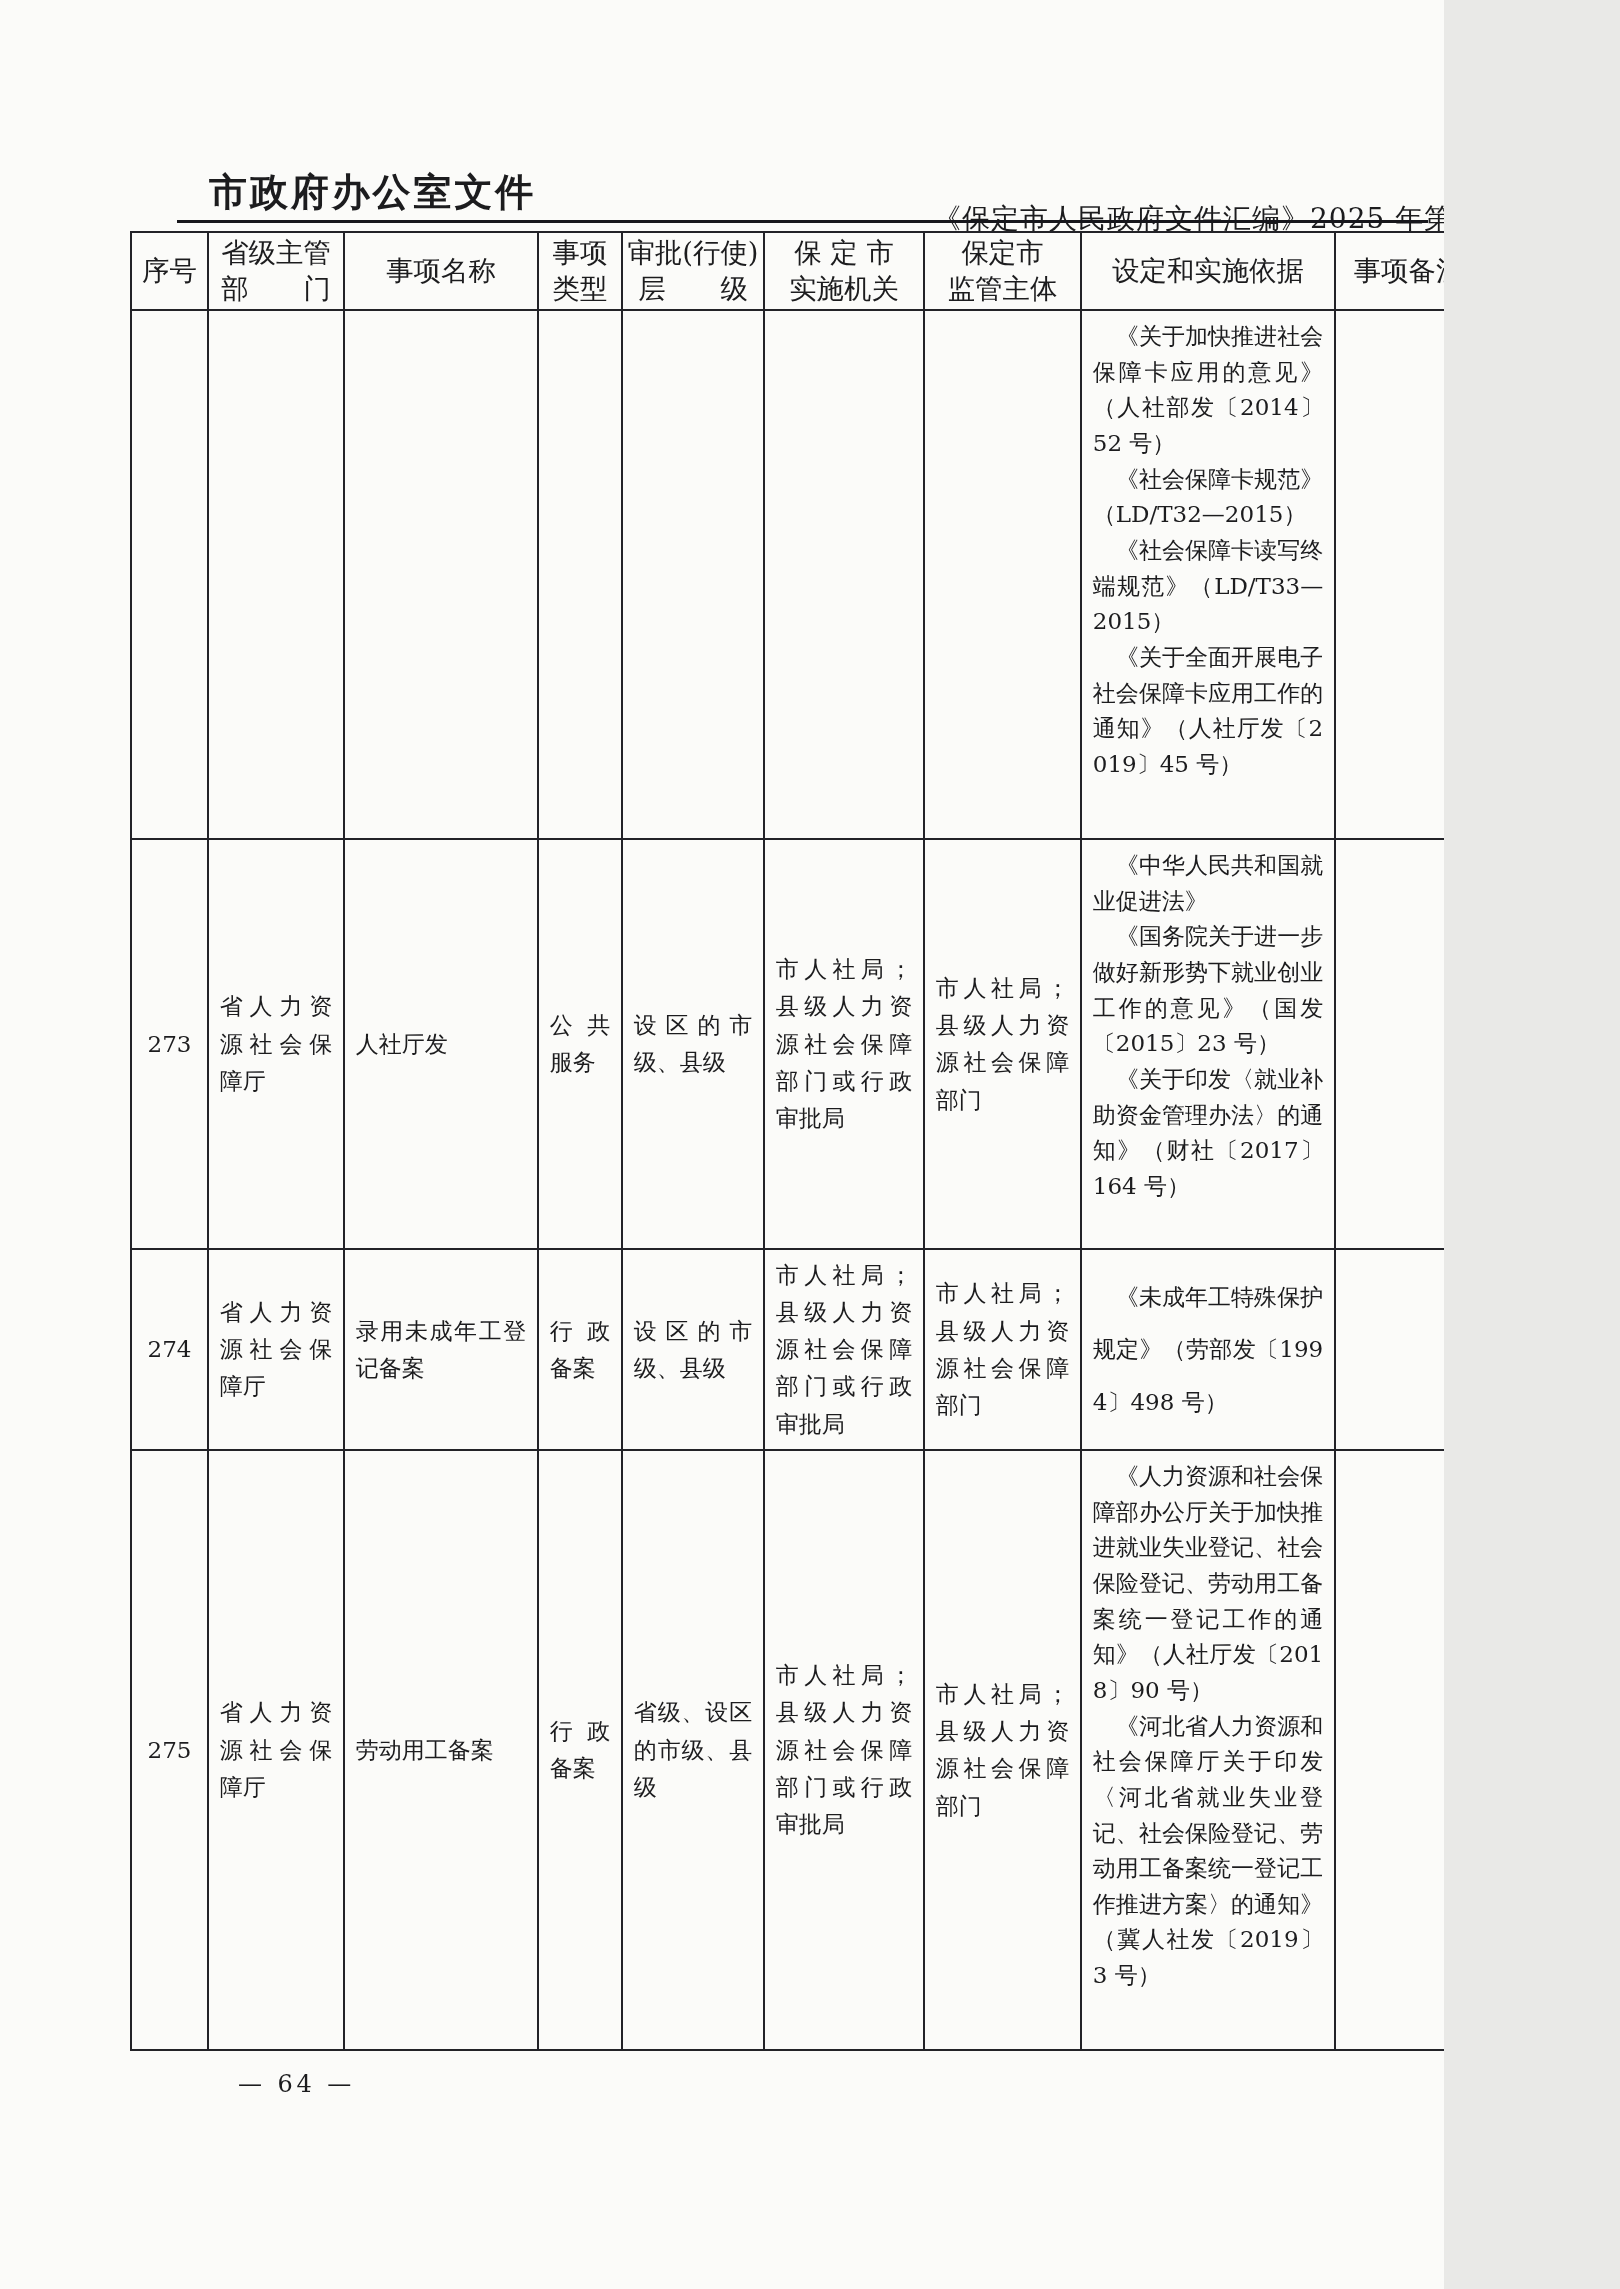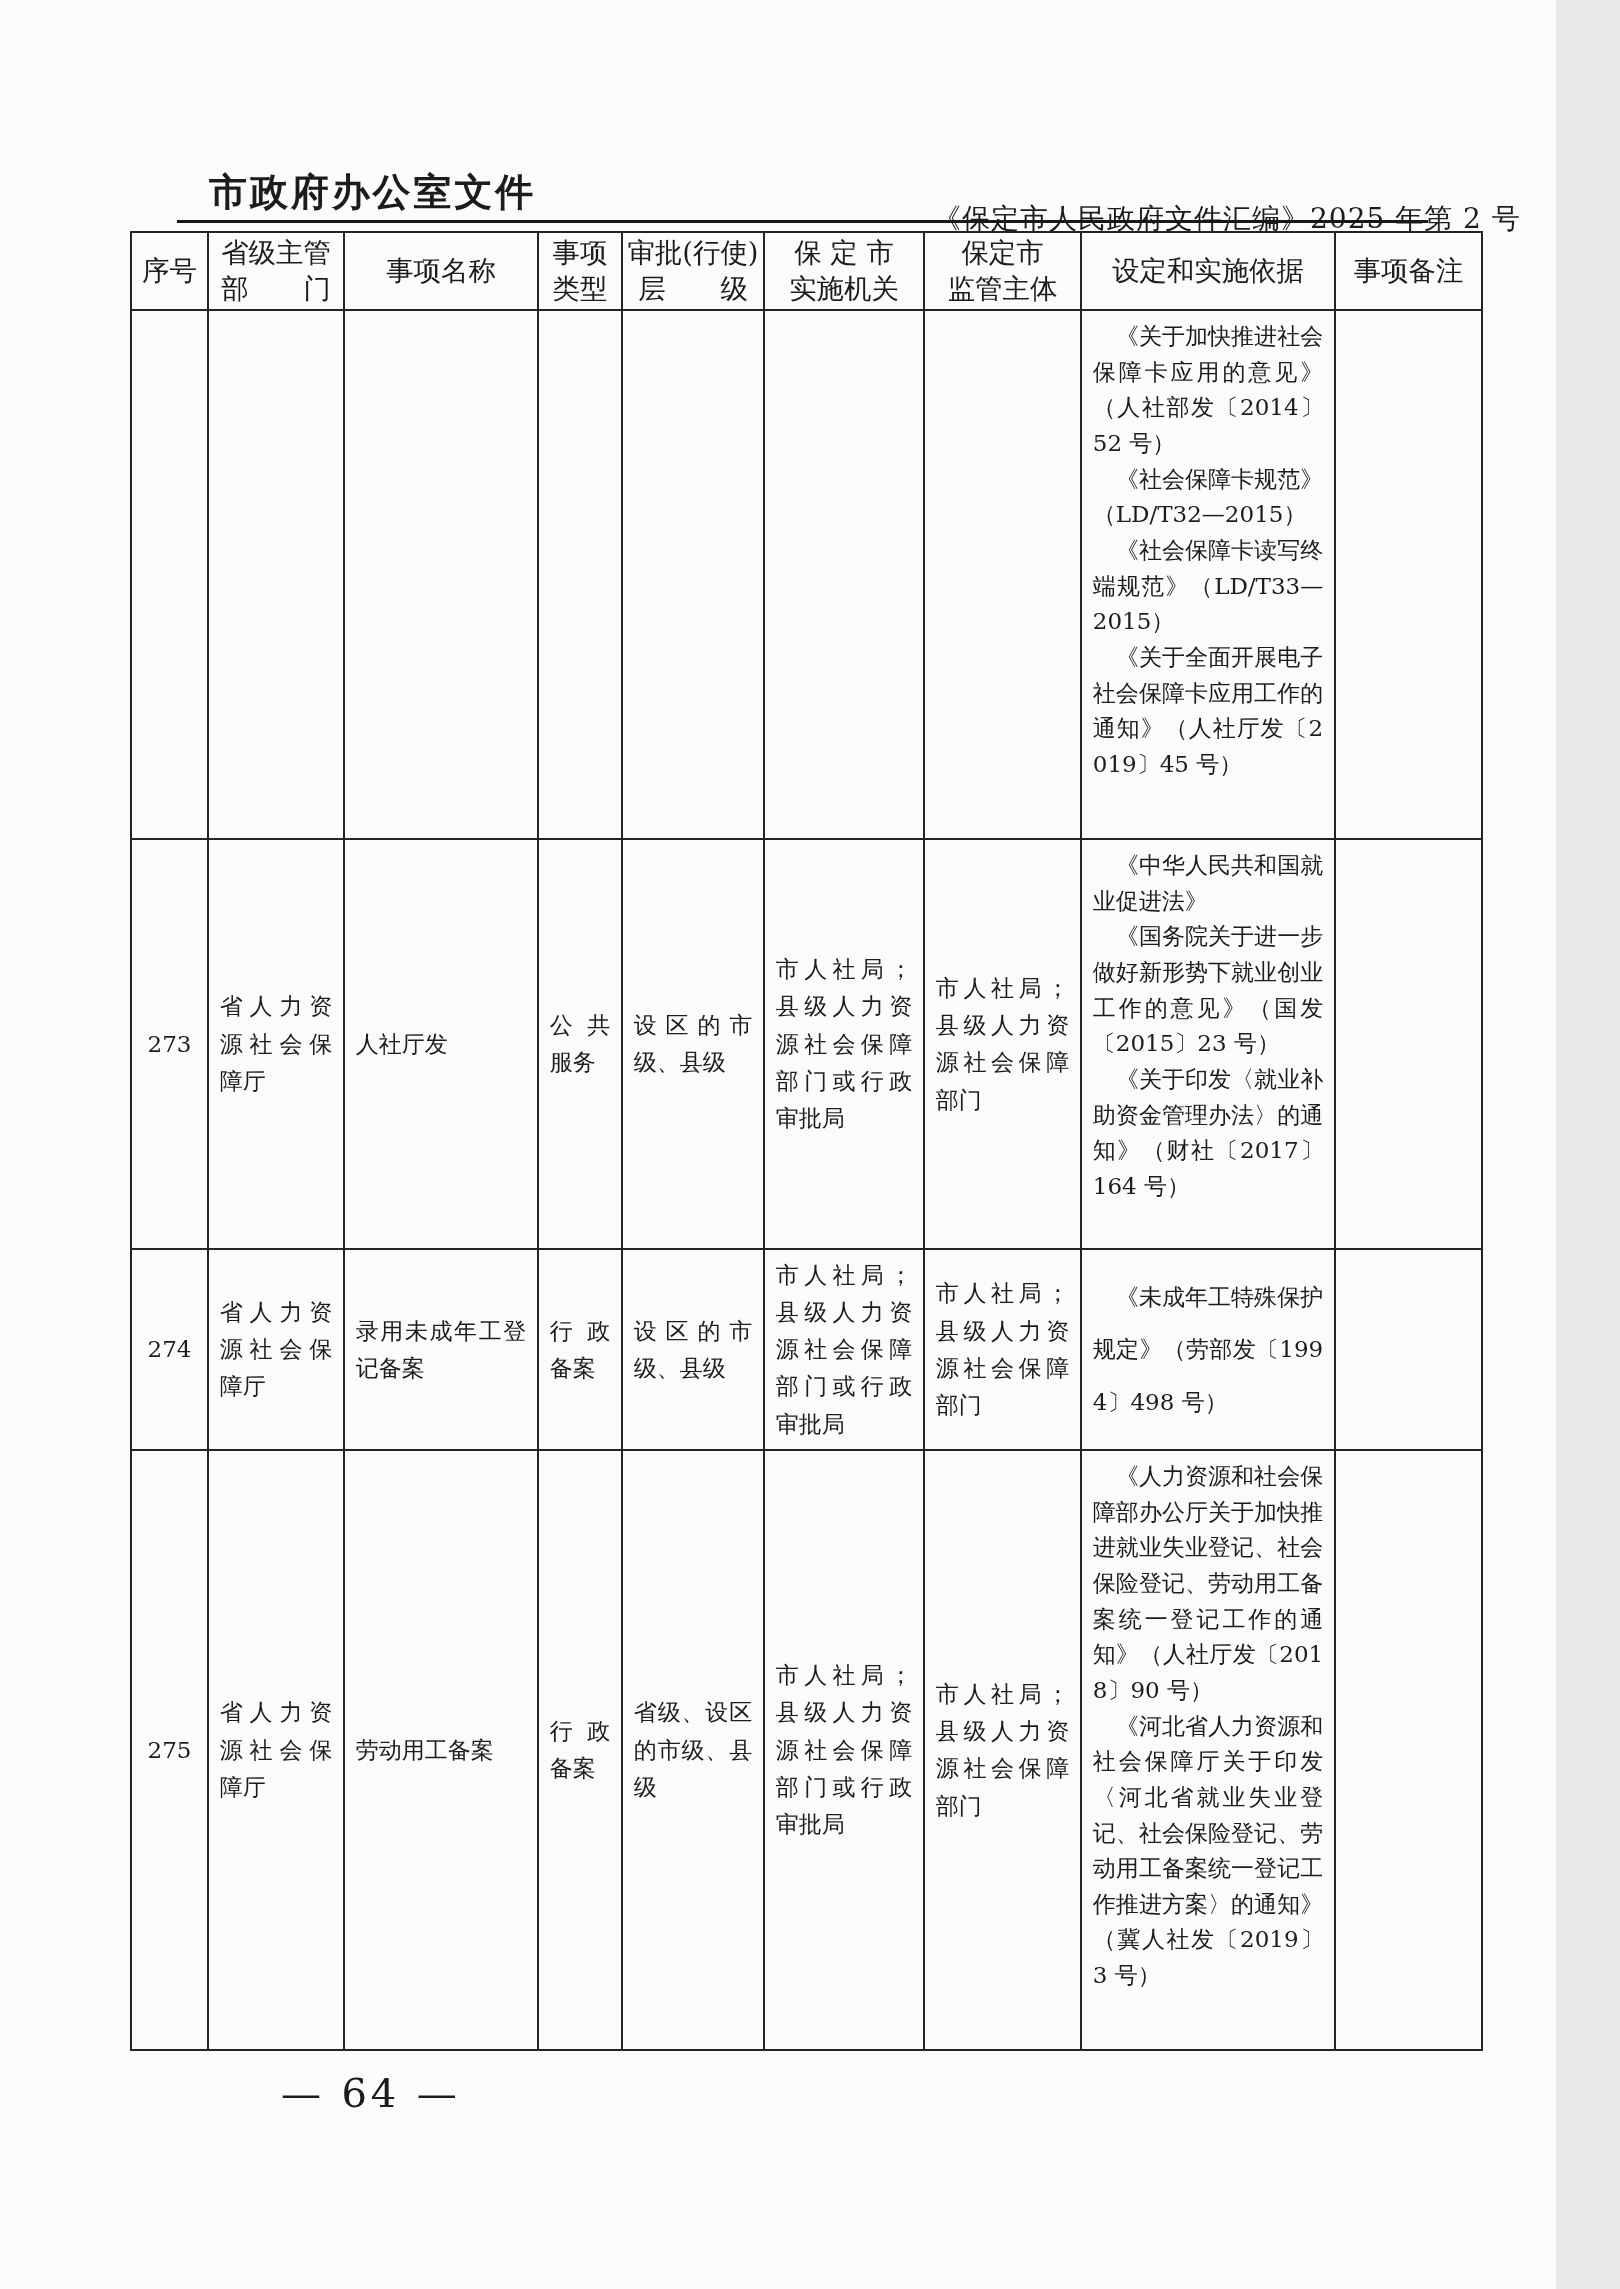--- a/index.html
+++ b/index.html
@@ -4,21 +4,21 @@
 <style>
   html,body { margin:0; padding:0; }
   body {
     width:1620px; height:2290px;
     background:#e9e9e7;
     font-family:"DejaVu Serif","Liberation Serif",serif;
     color:#1c1c1e;
   }
   .page {
     position:absolute; left:0; top:0;
-    width:1556px; height:2290px;
+    width:1444px; height:2290px;
     background:#fbfbf9;
     overflow:hidden;
   }
   .hdr-left {
     position:absolute; left:209px; top:167px;
     font-family:"DejaVu Sans","Liberation Sans",sans-serif;
     font-weight:700; font-size:38px; letter-spacing:2.9px;
     white-space:nowrap;
   }
   .hdr-right {
@@ -59,21 +59,21 @@
   .doc td.mid { line-height:1.62; }
   .doc td.basis { vertical-align:top; line-height:1.55; padding:7.8px 10.8px; }
   .doc td.basis.centered { vertical-align:middle; line-height:2.3; }
   tr.h-head { height:73px; }
   tr.h-cont { height:529px; }
   tr.h-273  { height:410px; }
   tr.h-274  { height:201px; }
   tr.h-275  { height:600px; }
   .page-number {
     position:absolute; left:238px; top:2070px;
-    font-size:40px; letter-spacing:3.9px; white-space:nowrap;margin-left:43px;
+    font-size:24px; letter-spacing:3.9px; white-space:nowrap;
   }
 </style>
 </head>
 <body>
 
 <div class="page">
 
   <div class="hdr-left">市政府办公室文件</div>
 
   <div class="hdr-right">《保定市人民政府文件汇编》2025 年第 2 号</div>

